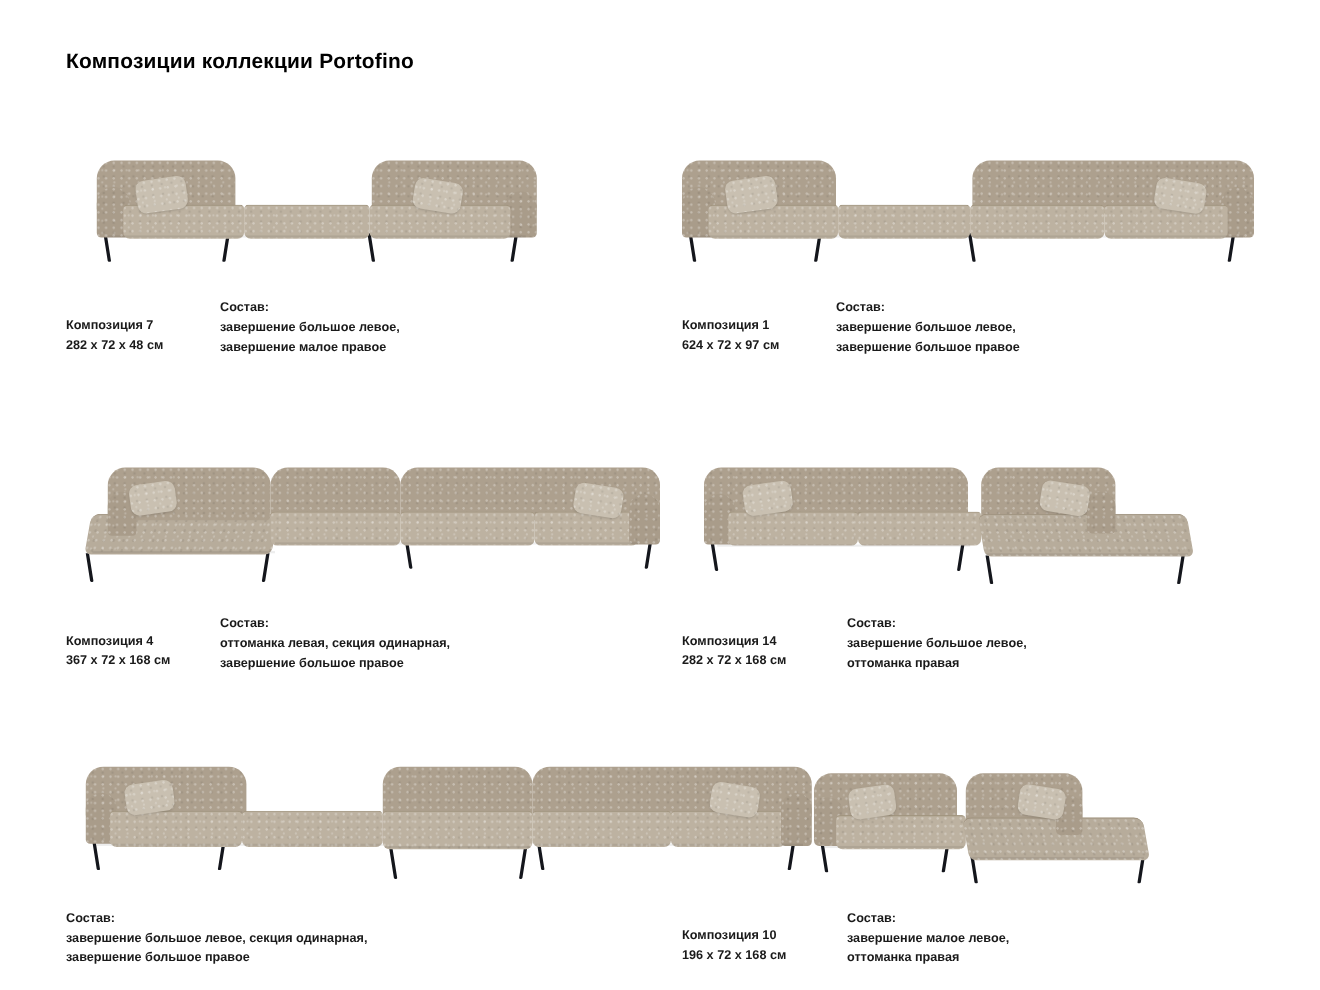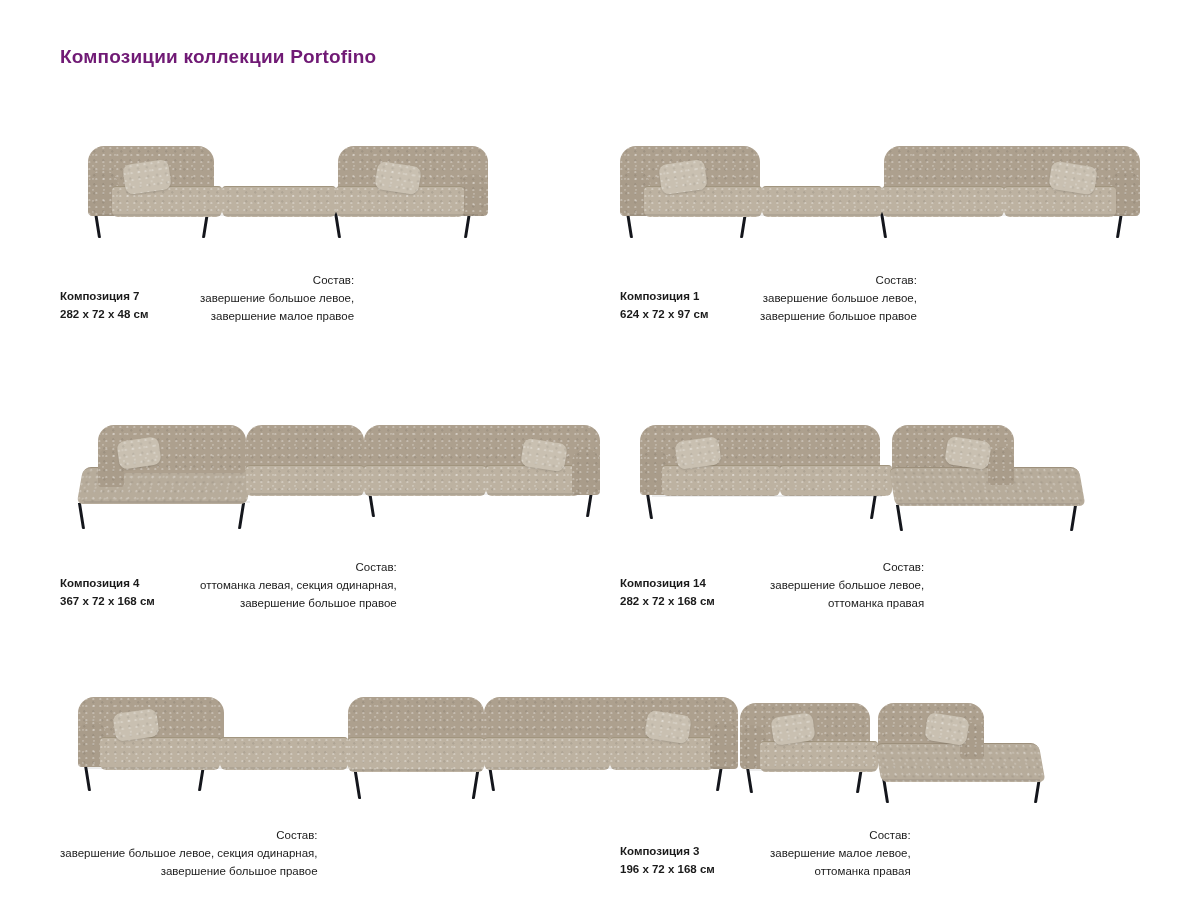--- a/index.html
+++ b/index.html
@@ -15,21 +15,21 @@
     position: relative;
     overflow: hidden;
   }
   .page-title {
     position: absolute;
     left: 60px;
     top: 46px;
     font-size: 19px;
     font-weight: bold;
     letter-spacing: 0.2px;
-    color: #701a75;
+    color: #000000;
   }
 
   .grid {
     position: absolute;
     left: 0;
     top: 110px;
     width: 1200px;
   }
   .row {
     display: flex;
@@ -65,22 +65,21 @@
     line-height: 1.55;
     color: #1a1a1a;
   }
   .cap-left {
     min-width: 130px;
     padding-right: 10px;
     font-weight: bold;
     margin-top: 16px;
   }
   .cap-right {
-    font-weight: normal;
-    text-align: right;
+    font-weight: bold;
   }
   .cap-name {
     white-space: nowrap;
   }
   .cap-dims {
     white-space: nowrap;
   }
   .cap-head {
     white-space: nowrap;
   }
@@ -499,21 +498,21 @@
                 <span class="texture"></span>
               </div>
             <div class="pillow r" style="left:186px;top:26px;width:42px;height:28px;">
                 <span class="texture"></span>
               </div>
           </div>
         </div>
       </div>
       <div class="caption">
         <div class="cap-left" style="min-width:140px;">
-          <div class="cap-name">Композиция 3</div>
+          <div class="cap-name">Композиция 10</div>
           <div class="cap-dims">196 х 72 х 168 см</div>
         </div>
         <div class="cap-right">
           <div class="cap-head">Состав:</div>
           <div class="cap-line">завершение малое левое,</div>
           <div class="cap-line">оттоманка правая</div>
         </div>
       </div>
     </div>
   </div>

